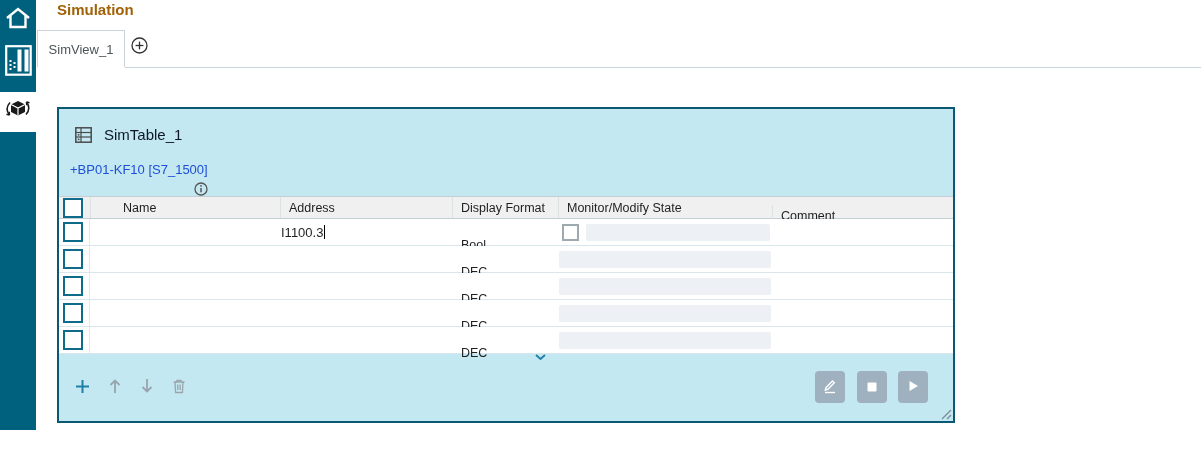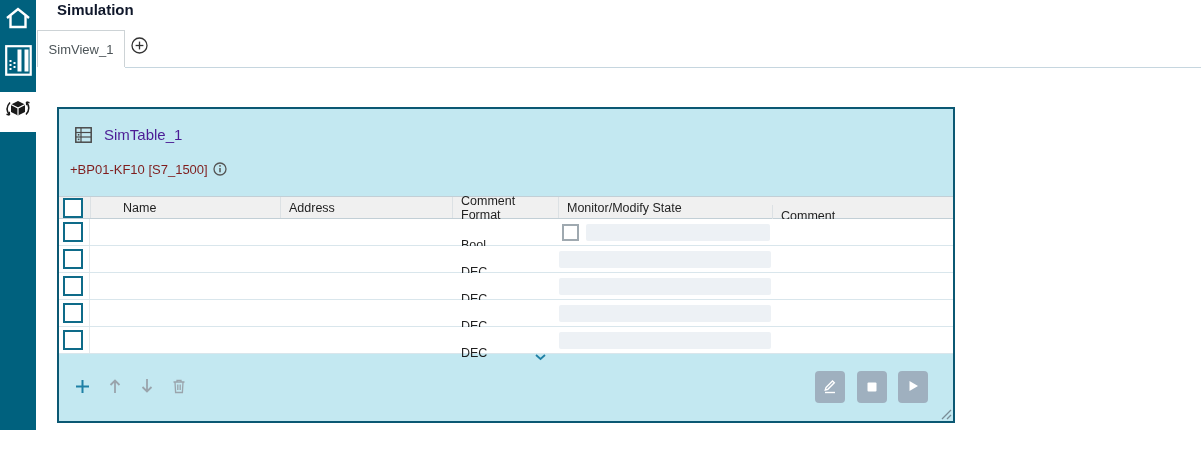--- a/index.html
+++ b/index.html
@@ -6,32 +6,32 @@
   body{
     width:1201px;height:456px;position:relative;overflow:hidden;
     background:#ffffff;font-family:"Liberation Sans",sans-serif;
     -webkit-font-smoothing:antialiased;
   }
   
   .sidebar{position:absolute;left:0;top:0;width:36px;height:430px;background:#00617E;}
   .side-item{position:absolute;left:0;width:36px;height:40px;display:flex;align-items:center;justify-content:center;cursor:pointer;}
   .side-item.active{background:#ffffff;}
   
-  .app-title{position:absolute;left:57px;top:1px;font-size:15px;font-weight:700;color:#0f172a;text-align:center;}
+  .app-title{position:absolute;left:57px;top:1px;font-size:15px;font-weight:700;color:#a16207;text-align:center;}
   .tab{position:absolute;left:37px;top:30px;width:88px;height:37px;box-sizing:border-box;
        background:#fff;border:1px solid #CDD3D6;border-bottom:none;
        display:flex;align-items:center;justify-content:center;font-size:13px;color:#4C5458;}
   .add-tab{position:absolute;left:131px;top:39px;width:17px;height:17px;display:flex;align-items:center;justify-content:center;cursor:pointer;}
   .tabbar-line{position:absolute;left:125px;top:67px;width:1076px;height:1px;background:#C6D6DF;}
   
   .card{position:absolute;left:57px;top:107px;width:898px;height:316px;box-sizing:border-box;
         background:#C3E8F1;border:2px solid #0B5873;}
   .card-title-icon{position:absolute;left:16px;top:18px;}
-  .card-title{position:absolute;left:45px;top:17px;font-size:15px;color:#4c1d95;}
-  .card-sub{position:absolute;left:11px;top:53px;font-size:13px;color:#7f1d1d;display:flex;align-items:flex-start;gap:5px;}
+  .card-title{position:absolute;left:45px;top:17px;font-size:15px;color:#0f172a;}
+  .card-sub{position:absolute;left:11px;top:53px;font-size:13px;color:#1d4ed8;display:flex;align-items:flex-end;gap:5px;flex-direction:column;}
   
   .thead{position:absolute;left:0;top:87px;width:894px;height:23px;box-sizing:border-box;
          background:#F0F0F0;border-top:1px solid #C2CFD6;border-bottom:1px solid #C2CFD6;}
   .hcell{position:absolute;top:0;height:100%;display:flex;align-items:center;
          padding-left:8px;box-sizing:border-box;font-size:12.5px;color:#1f1f1f;border-left:1px solid #DCE1E4;}
   .hcell.first{border-left:none;}
   .trow{position:absolute;left:0;width:894px;height:27px;box-sizing:border-box;
         background:#ffffff;border-bottom:1px solid #D9E6EC;}
   .cell{position:absolute;top:0;height:100%;display:flex;align-items:center;box-sizing:border-box;font-size:13px;color:#1f1f1f;}
   .c-check{left:0;width:31px;padding-left:4px;border-right:1px solid #E3E9EC;}
@@ -133,30 +133,34 @@
       </svg>
     </span>
   </div>
 
   <div class="thead">
     <div class="hcell first" style="left:0;width:31px;padding-left:4px;">
       <div class="cb"></div>
     </div>
     <div class="hcell" style="left:31px;width:182px;padding-left:32px;">Name</div>
     <div class="hcell" style="left:213px;width:180px;margin-left:8px;">Address</div>
-    <div class="hcell" style="left:393px;width:106px;">Comment Format</div>
+    <div class="hcell" style="left:393px;width:106px;">Display Format</div>
     <div class="hcell" style="left:499px;width:214px;text-align:right;">Monitor/Modify State</div>
     <div class="hcell" style="left:713px;width:181px;margin-top:8px;">Comment</div>
   </div>
 
   <div class="trow" style="top:110px;">
     <div class="cell c-check">
         <div class="cb"></div>
       </div>
     <div class="cell c-name"></div>
+    <div class="cell c-addr">
+      <span>I1100.3</span>
+        <span class="caret"></span>
+    </div>
     <div class="cell c-disp">
       <span>Bool</span>
       <span class="chev">
         <svg width="11" height="7" viewBox="0 0 11 7">
             <polyline points="1,1 5.5,5 10,1" fill="none" stroke="#1F80A5" stroke-width="1.8"></polyline>
           </svg>
       </span>
     </div>
     <div class="cell c-mon">
       <div class="cb gray"></div>

